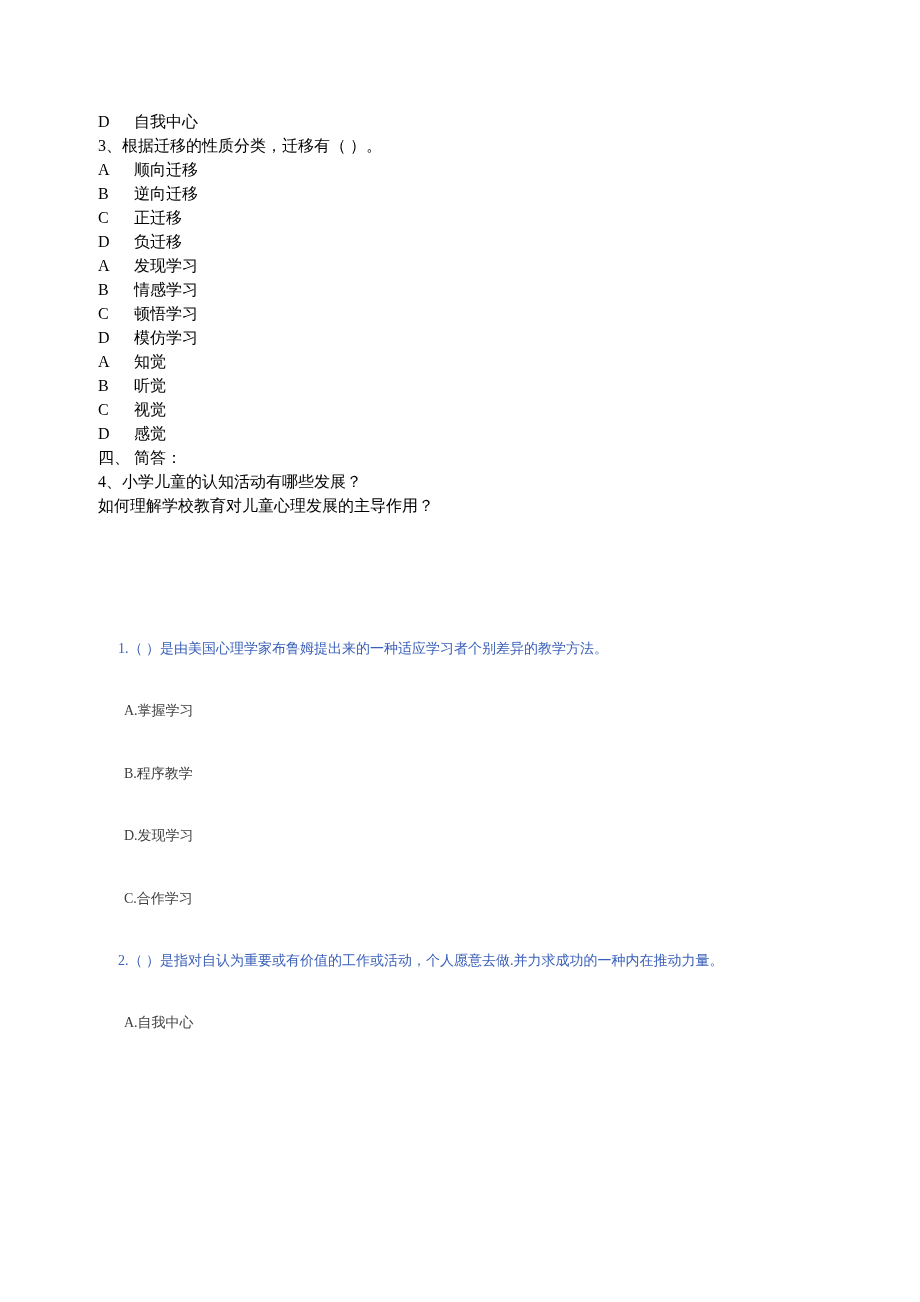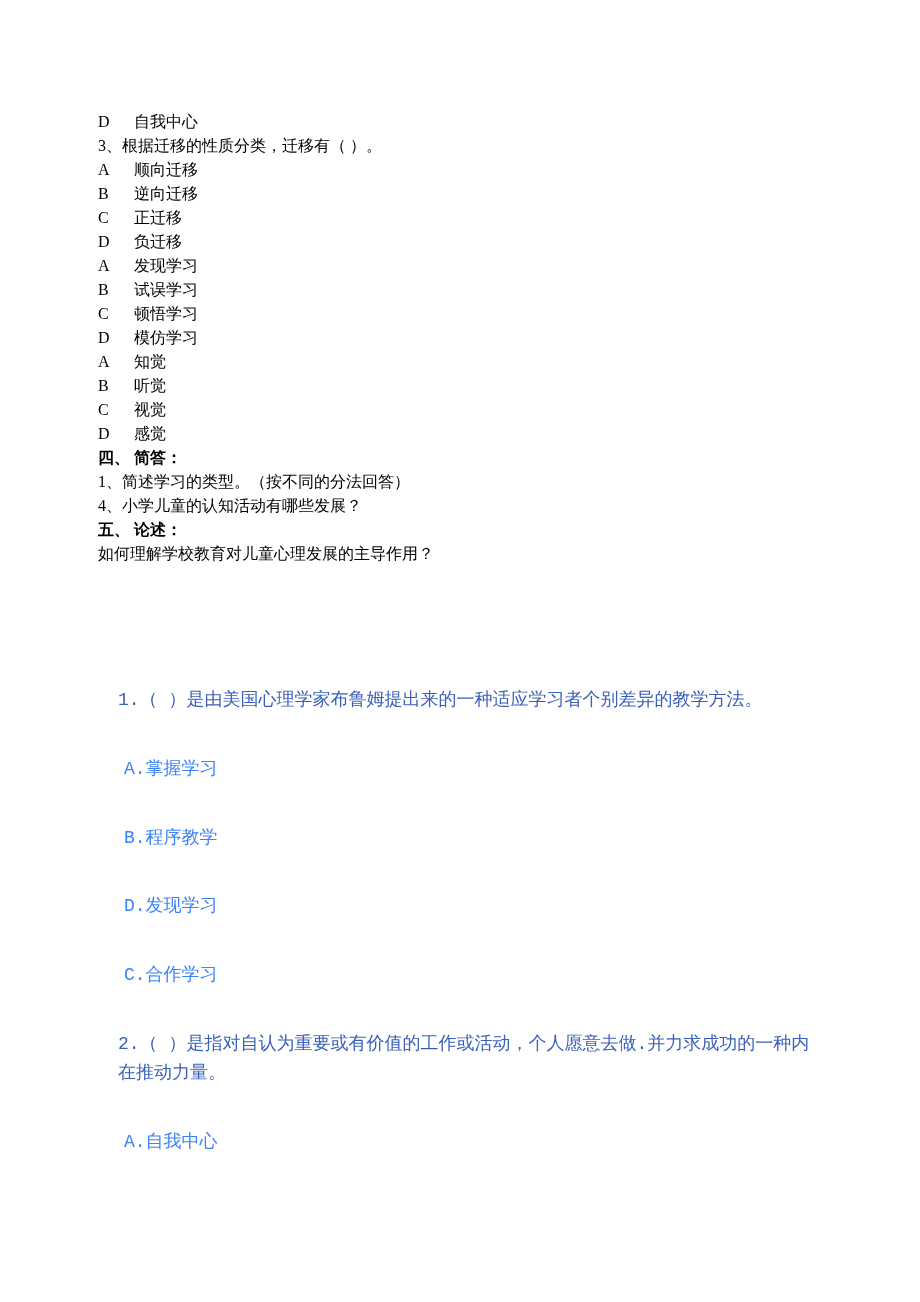--- a/index.html
+++ b/index.html
@@ -17,36 +17,36 @@
   }
   .option-line {
     display: flex;
   }
   .option-letter {
     display: inline-block;
     width: 36px;
     flex-shrink: 0;
   }
   .section-heading {
-    font-weight: bold;
+    font-weight: normal;
   }
   .secondary-block {
     padding-top: 120px;
     padding-left: 20px;
-    font-family: Liberation Mono, monospace;
-    font-size: 18px;
+    font-family: Liberation Serif, serif;
+    font-size: 14px;
     line-height: 1.6;
   }
   .secondary-q {
     color: #3a5fb8;
     margin-top: 0;
     margin-bottom: 40px;
   }
   .secondary-opt {
-    color: #3b82f6;
+    color: #404040;
     margin: 16px 0 40px 6px;
   }
 </style>
 </head>
 <body>
 
 <div class="page">
 
   <div class="option-line">
     <span class="option-letter">D</span>
@@ -70,21 +70,21 @@
     <span class="option-letter">D</span>
     <span>负迁移</span>
   </div>
 
   <div class="option-line">
     <span class="option-letter">A</span>
     <span>发现学习</span>
   </div>
   <div class="option-line">
     <span class="option-letter">B</span>
-    <span>试误学习</span>
+    <span>情感学习</span>
   </div>
   <div class="option-line">
     <span class="option-letter">C</span>
     <span>顿悟学习</span>
   </div>
   <div class="option-line">
     <span class="option-letter">D</span>
     <span>模仿学习</span>
   </div>
 
@@ -99,24 +99,22 @@
   <div class="option-line">
     <span class="option-letter">C</span>
     <span>视觉</span>
   </div>
   <div class="option-line">
     <span class="option-letter">D</span>
     <span>感觉</span>
   </div>
 
   <div class="section-heading">四、    简答：</div>
-  <div>1、简述学习的类型。（按不同的分法回答）</div>
   <div>4、小学儿童的认知活动有哪些发展？</div>
 
-  <div class="section-heading">五、    论述：</div>
   <div>如何理解学校教育对儿童心理发展的主导作用？</div>
 
   <div class="secondary-block">
     <div class="secondary-q">1.（      ）是由美国心理学家布鲁姆提出来的一种适应学习者个别差异的教学方法。</div>
     <div class="secondary-opt">A.掌握学习</div>
     <div class="secondary-opt">B.程序教学</div>
     <div class="secondary-opt">D.发现学习</div>
     <div class="secondary-opt">C.合作学习</div>
 
     <div class="secondary-q">2.（      ）是指对自认为重要或有价值的工作或活动，个人愿意去做.并力求成功的一种内在推动力量。</div>

